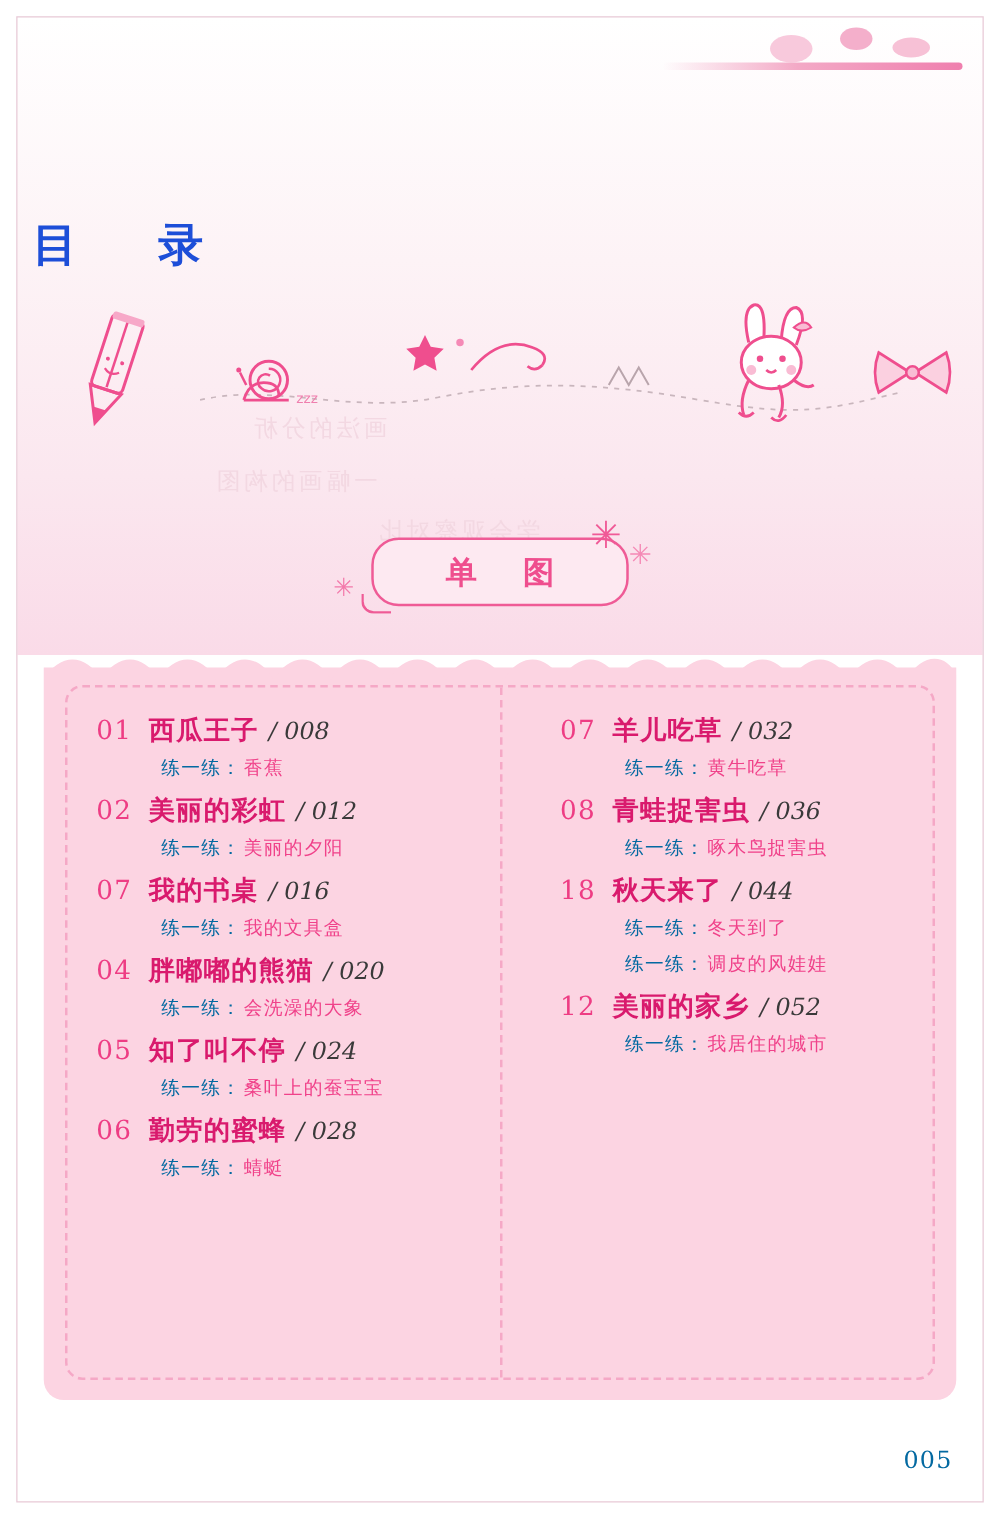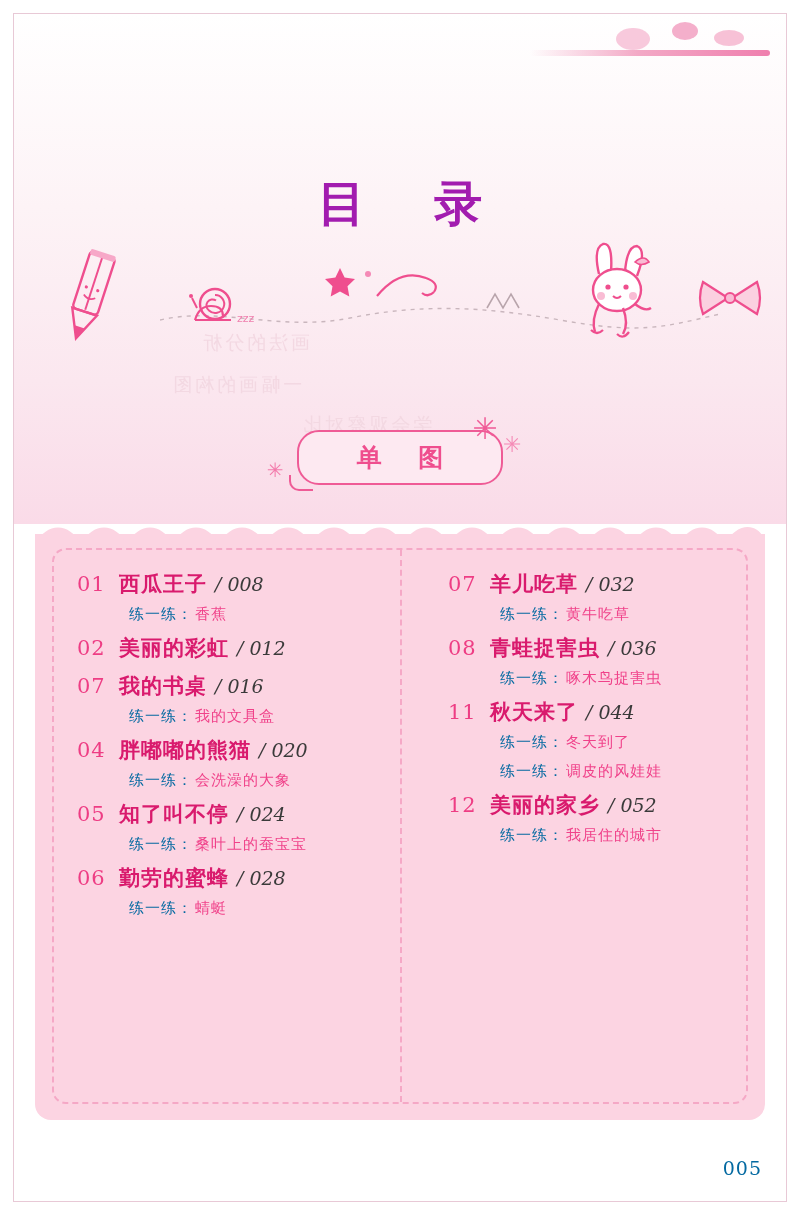--- a/index.html
+++ b/index.html
@@ -81,26 +81,26 @@
   .top-deco .b1 { right: 120px; top: 8px; }
   .top-deco .b2 { right: 72px;  top: 2px; width: 26px; height: 18px; background:#f2a1c2;}
   .top-deco .b3 { right: 26px;  top: 10px; width: 30px; height: 16px; background:#f6b6cf;}
 
   
   .title {
     position: absolute;
     left: 0;
     right: 0;
     top: 172px;
-    text-align: center;
+    text-align: left;
     font-family: "DejaVu Sans", "Liberation Sans", sans-serif;
-    font-size: 48px;
+    font-size: 36px;
     font-weight: 700;
     letter-spacing: 26px;
-    color: #a21caf;
+    color: #1d4ed8;
     text-indent: 26px;
   }
 
   
   .doodle-band {
     position: absolute;
     left: 40px;
     top: 240px;
     width: 720px;
     height: 110px;
@@ -407,20 +407,23 @@
             <span class="sub-label">练一练：</span><span class="sub-val">香蕉</span>
           </div>
         </div>
 
         <div class="entry">
           <div class="entry-main">
             <span class="num">02</span>
             <span class="entry-title">美丽的彩虹</span>
             <span class="pagenum">/ 012</span>
           </div>
+          <div class="sub">
+            <span class="sub-label">练一练：</span><span class="sub-val">美丽的夕阳</span>
+          </div>
         </div>
 
         <div class="entry">
           <div class="entry-main">
             <span class="num">07</span>
             <span class="entry-title">我的书桌</span>
             <span class="pagenum">/ 016</span>
           </div>
           <div class="sub">
             <span class="sub-label">练一练：</span><span class="sub-val">我的文具盒</span>
@@ -482,21 +485,21 @@
             <span class="pagenum">/ 036</span>
           </div>
           <div class="sub">
             <span class="sub-label">练一练：</span><span class="sub-val">啄木鸟捉害虫</span>
           </div>
         </div>
 
 
         <div class="entry">
           <div class="entry-main">
-            <span class="num">11</span>
+            <span class="num">18</span>
             <span class="entry-title">秋天来了</span>
             <span class="pagenum">/ 044</span>
           </div>
           <div class="sub">
             <span class="sub-label">练一练：</span><span class="sub-val">冬天到了</span>
           </div>
         </div>
 
         <div class="entry">
           <div class="sub">

